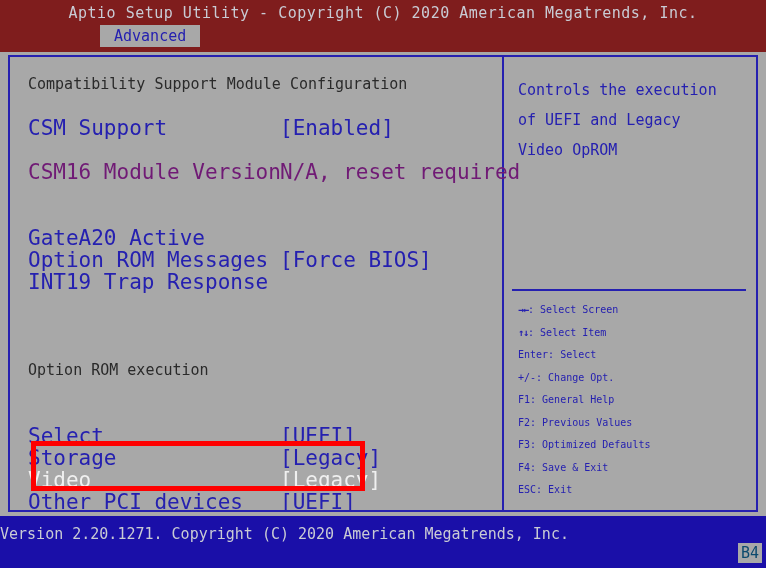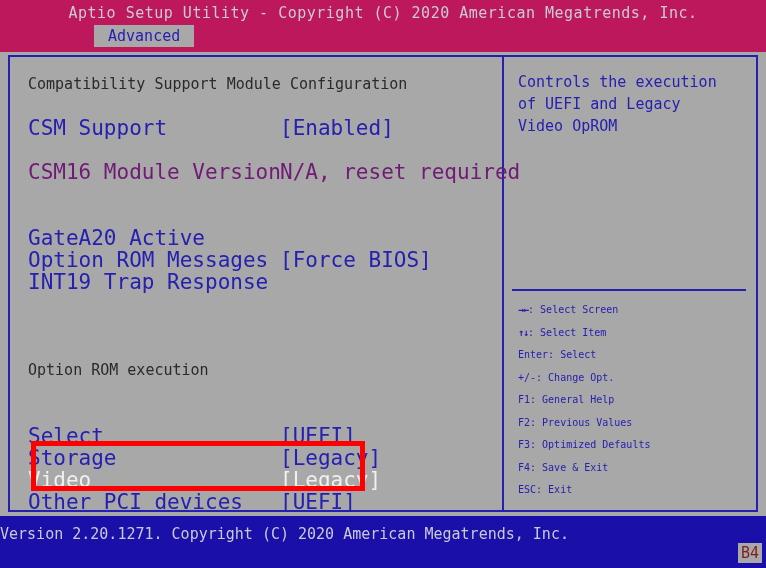--- a/index.html
+++ b/index.html
@@ -18,41 +18,41 @@
     overflow: hidden;
     box-sizing: border-box;
   }
 
   
   .header {
     position: absolute;
     left: 0; top: 0;
     width: 766px;
     height: 52px;
-    background: #be185d;
+    background: #7f1d1d;
   }
   .header-title {
     position: absolute;
     left: 0; top: 4px;
     width: 766px;
     text-align: center;
     color: #c9cbd4;
     font-size: 15px;
     letter-spacing: 0.5px;
     white-space: pre;
   }
   .tab-strip {
     position: absolute;
     left: 0; top: 25px;
     width: 766px;
     height: 22px;
   }
   .tab {
     position: absolute;
-    left: 94px; top: 0;
+    left: 100px; top: 0;
     height: 22px;
     line-height: 22px;
     padding: 0 14px;
     background: #a8a8a8;
     color: #2520b0;
     font-size: 15px;
     white-space: pre;
   }
 
   
@@ -138,20 +138,21 @@
     width: 252px;
     height: 453px;
     box-sizing: border-box;
     padding: 14px 0 0 14px;
   }
   .help-line {
     color: #2520b0;
     font-size: 15px;
     line-height: 22px;
     white-space: pre;
+    margin-top: 8px;
   }
   .help-divider {
     position: absolute;
     left: 8px;
     top: 232px;
     width: 234px;
     height: 2px;
     background: #2520b0;
   }
   .nav-keys {
@@ -186,21 +187,21 @@
     text-align: left;
     color: #c9cbd4;
     font-size: 15px;
     white-space: pre;
   }
   .build-badge {
     position: absolute;
     right: 4px;
     top: 27px;
     background: #a8a8a8;
-    color: #7f1d1d;
+    color: #0c4a6e;
     font-size: 15px;
     line-height: 20px;
     padding: 0 3px;
     white-space: pre;
     margin-left: 38px;
   }
 </style>
 </head>
 <body>
 

